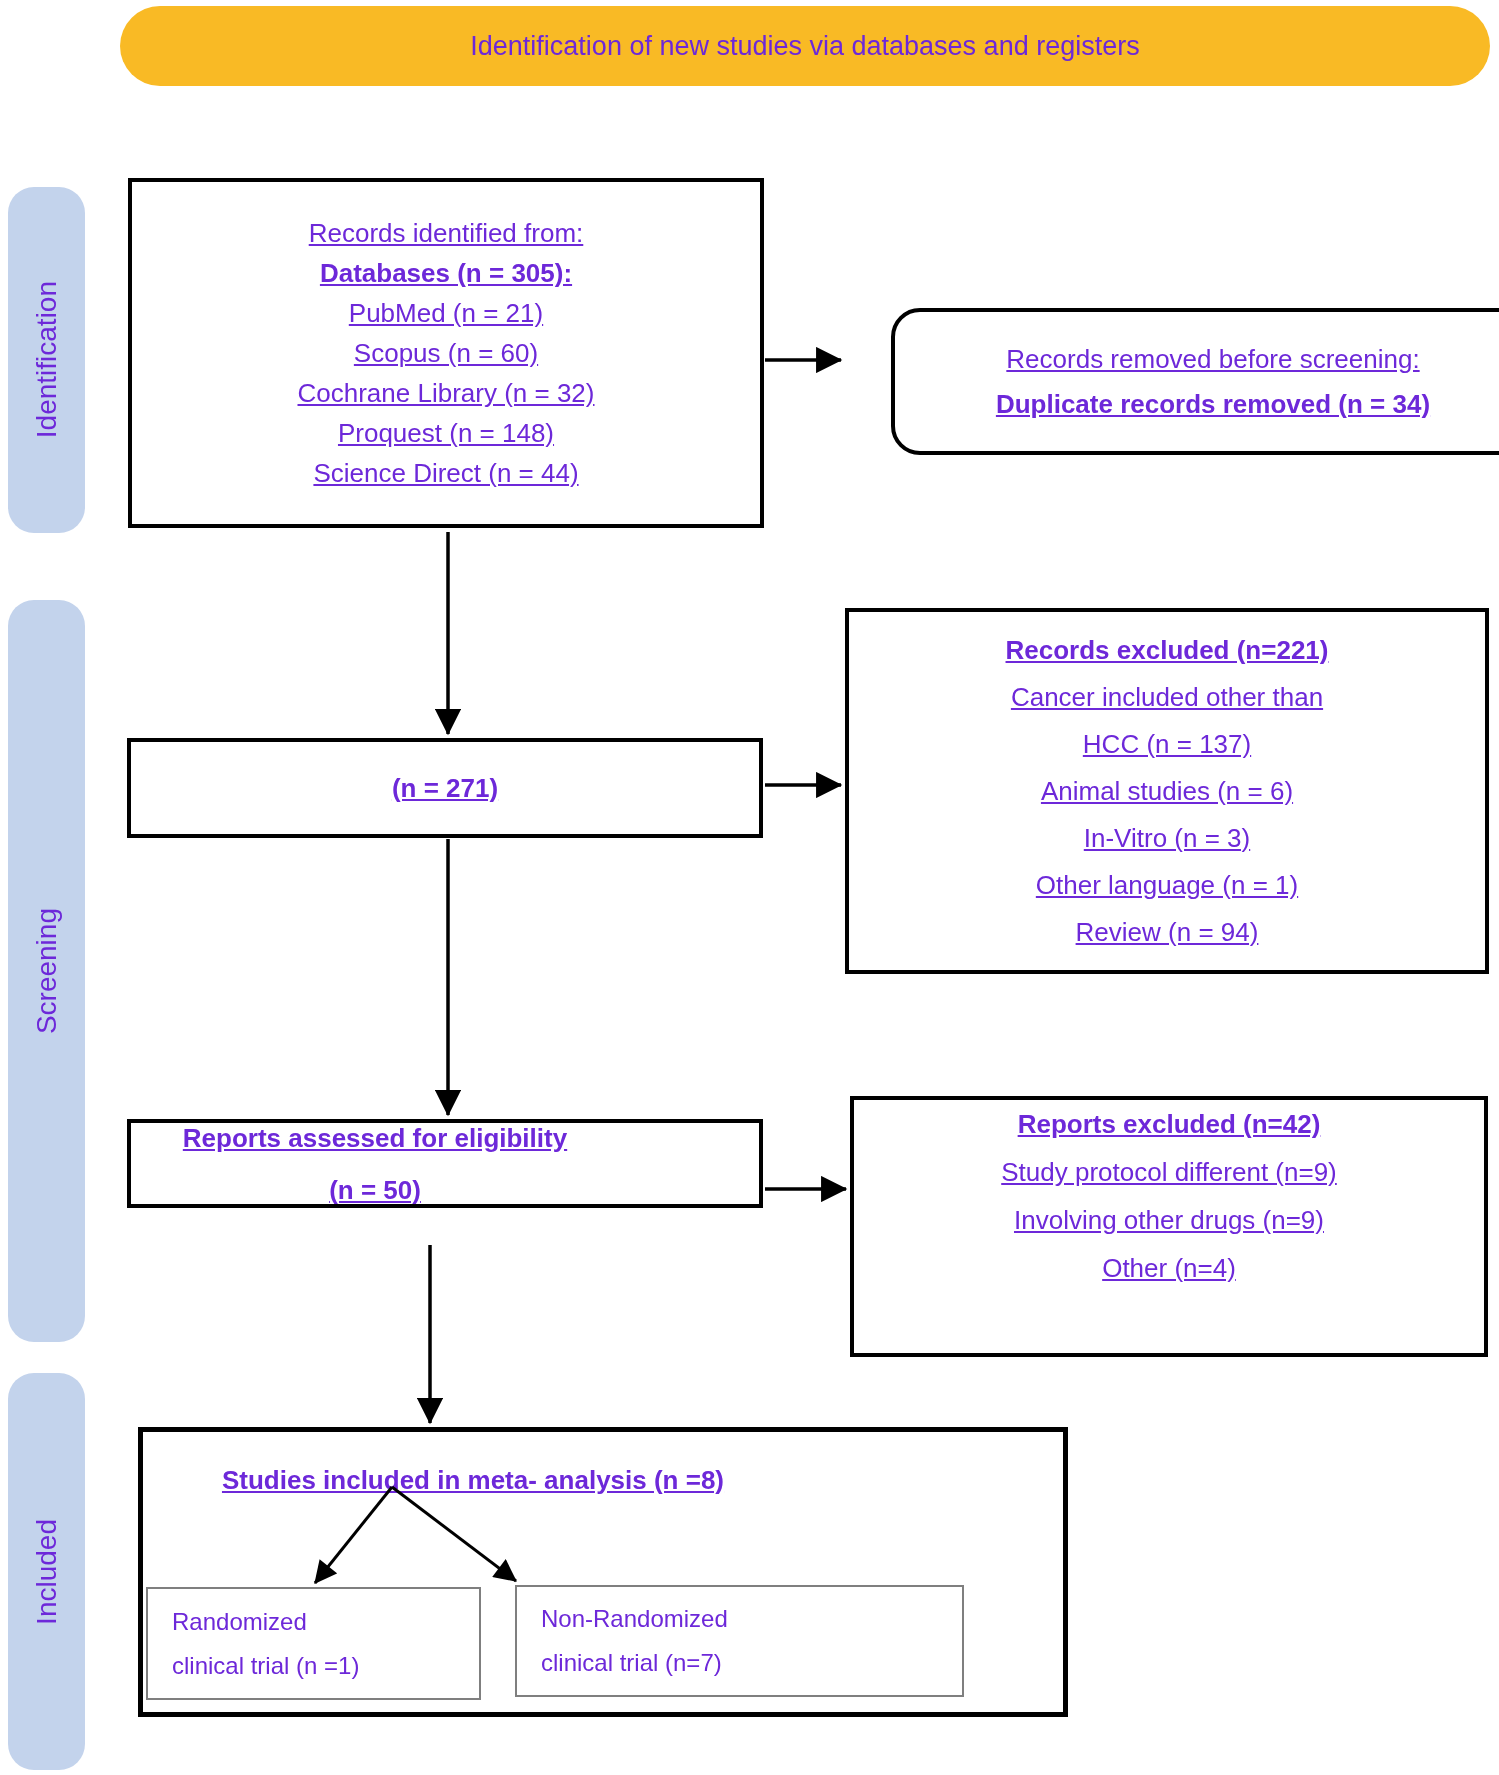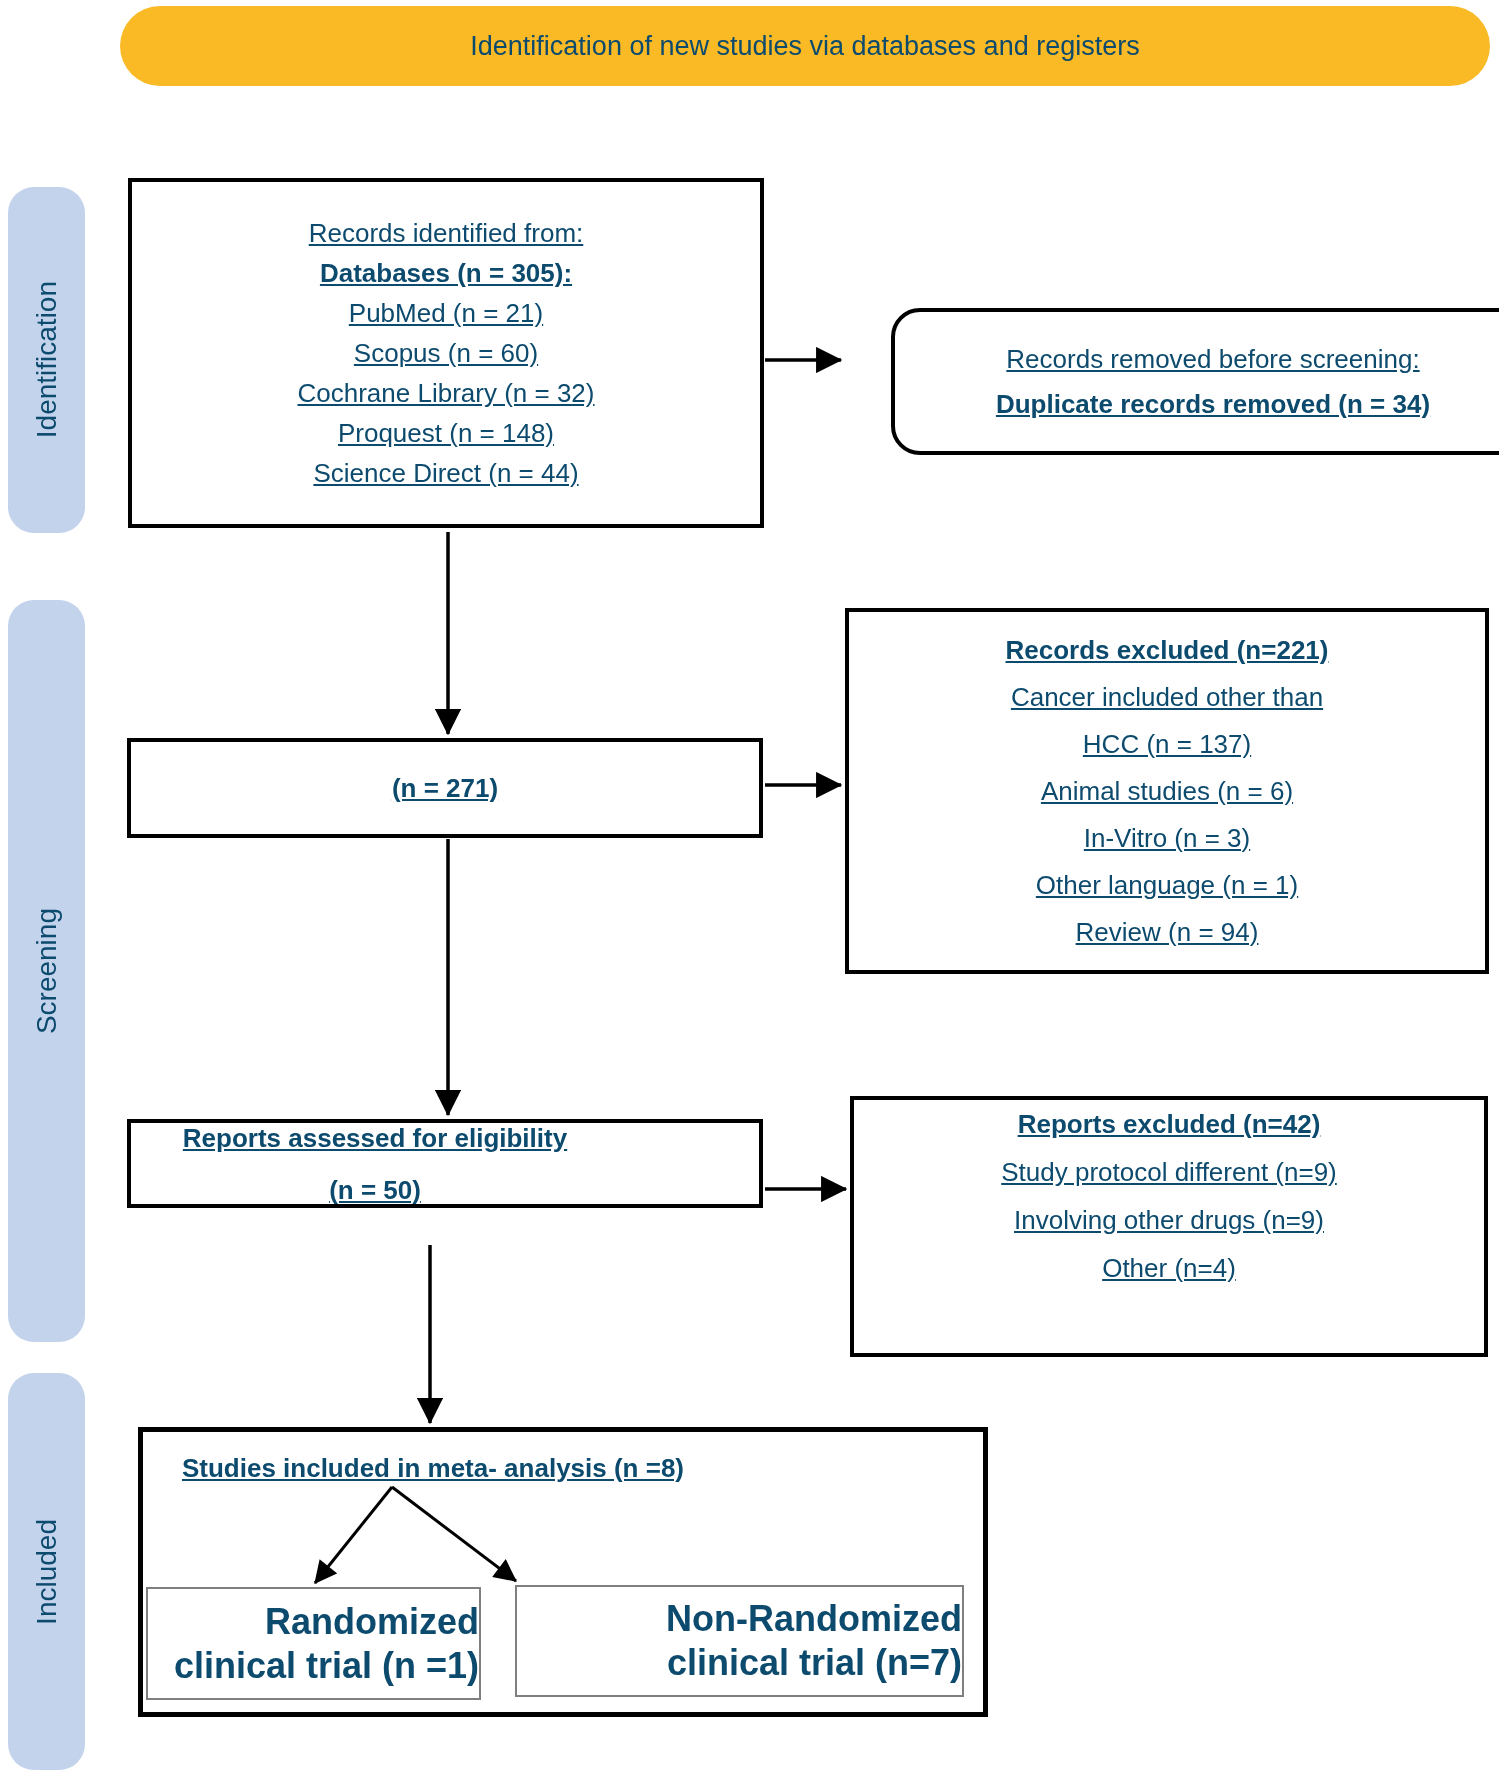--- a/index.html
+++ b/index.html
@@ -1,18 +1,18 @@
 <!DOCTYPE html>
 <html><head>
 <meta charset="utf-8">
 <style>
   html,body{margin:0;padding:0;background:#fff;}
   .canvas{
     position:relative;width:1499px;height:1775px;background:#ffffff;
-    font-family:"Liberation Sans","DejaVu Sans",sans-serif;color:#0c4a6e;
+    font-family:"Liberation Sans","DejaVu Sans",sans-serif;color:#6d28d9;
     overflow:hidden;
   }
   
   .banner{
     position:absolute;left:120px;top:6px;width:1370px;height:80px;
     background:#F9BA25;border-radius:40px;
     display:flex;align-items:center;justify-content:center;
     font-size:27px;
   }
   
@@ -30,26 +30,26 @@
     display:flex;flex-direction:column;justify-content:center;
     font-size:26px;text-align:center;text-decoration:underline;
   }
   .bold{font-weight:bold;}
   .box-records-identified{left:128px;top:178px;width:636px;height:350px;line-height:40px;}
   .box-records-removed{left:891px;top:308px;width:644px;height:147px;line-height:45px;border-radius:29px;}
   .box-records-screened{left:127px;top:738px;width:636px;height:100px;line-height:42px;font-weight:bold;}
   .box-records-excluded{left:845px;top:608px;width:644px;height:366px;line-height:47px;}
   .box-reports-assessed{left:127px;top:1119px;width:636px;height:89px;line-height:52px;font-weight:bold;padding-right:140px;}
   .box-reports-excluded{left:850px;top:1096px;width:638px;height:261px;line-height:48px;justify-content:flex-start;}
-  .box-studies-included{left:138px;top:1427px;width:850px;height:290px;border-width:5px;justify-content:flex-start;padding-top:16px;}
+  .box-studies-included{left:138px;top:1427px;width:930px;height:290px;border-width:5px;justify-content:flex-start;padding-top:28px;}
   .box-studies-included .title{margin-right:260px;line-height:40px;}
   .sub-box{
     position:absolute;box-sizing:border-box;background:#fff;border:2px solid #7F7F7F;
     display:flex;flex-direction:column;justify-content:center;
-    font-size:36px;font-weight:bold;text-align:left;line-height:44px;padding-left:24px;align-items:flex-end;
+    font-size:24px;font-weight:normal;text-align:left;line-height:44px;padding-left:24px;
   }
   .sub-box-randomized{left:146px;top:1587px;width:335px;height:113px;}
   .sub-box-non-randomized{left:515px;top:1585px;width:449px;height:112px;}
   
   .arrows{position:absolute;left:0;top:0;pointer-events:none;}
   .arrows line{stroke:#000;}
   .arrows .straight{stroke-width:3.5;}
   .arrows .diag{stroke-width:3;}
   .arrows marker path{fill:#000;}
 </style>

